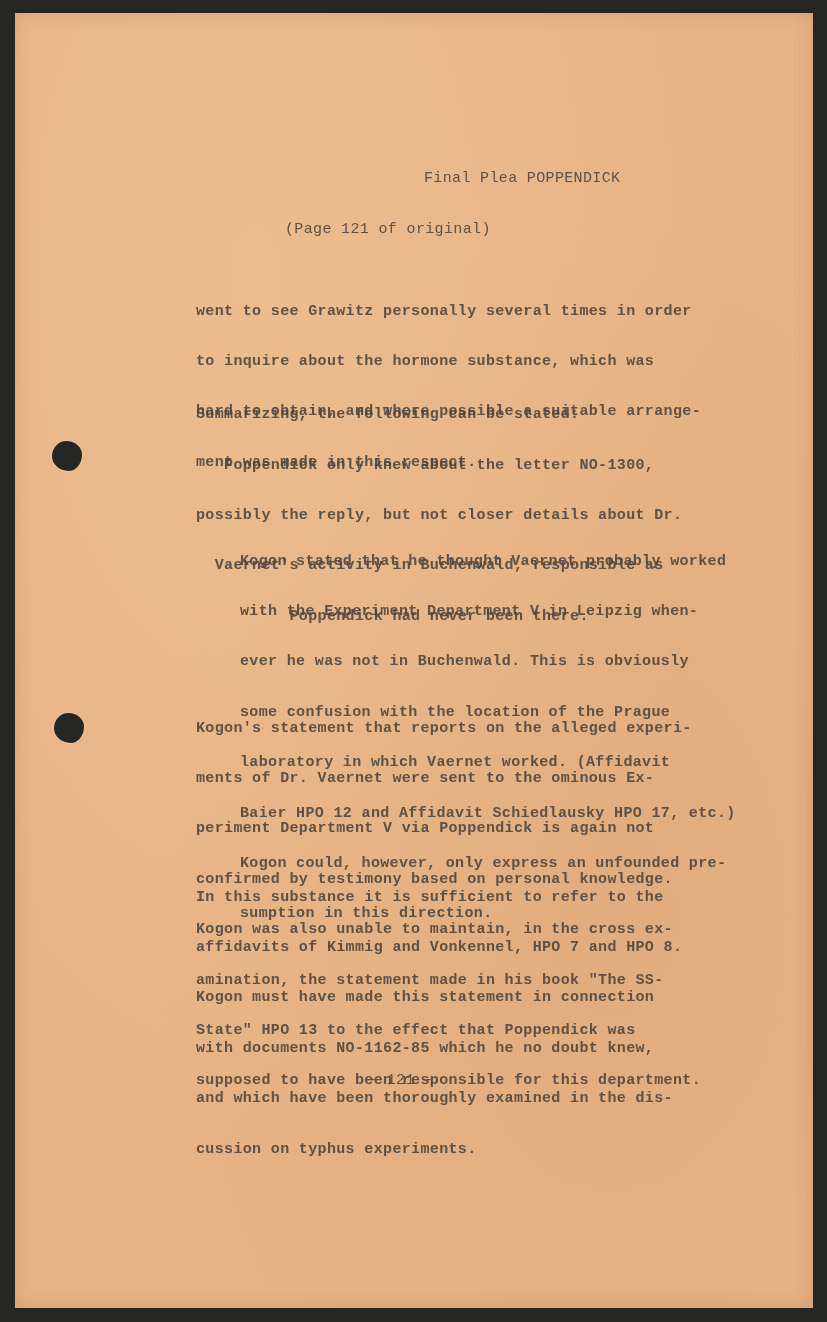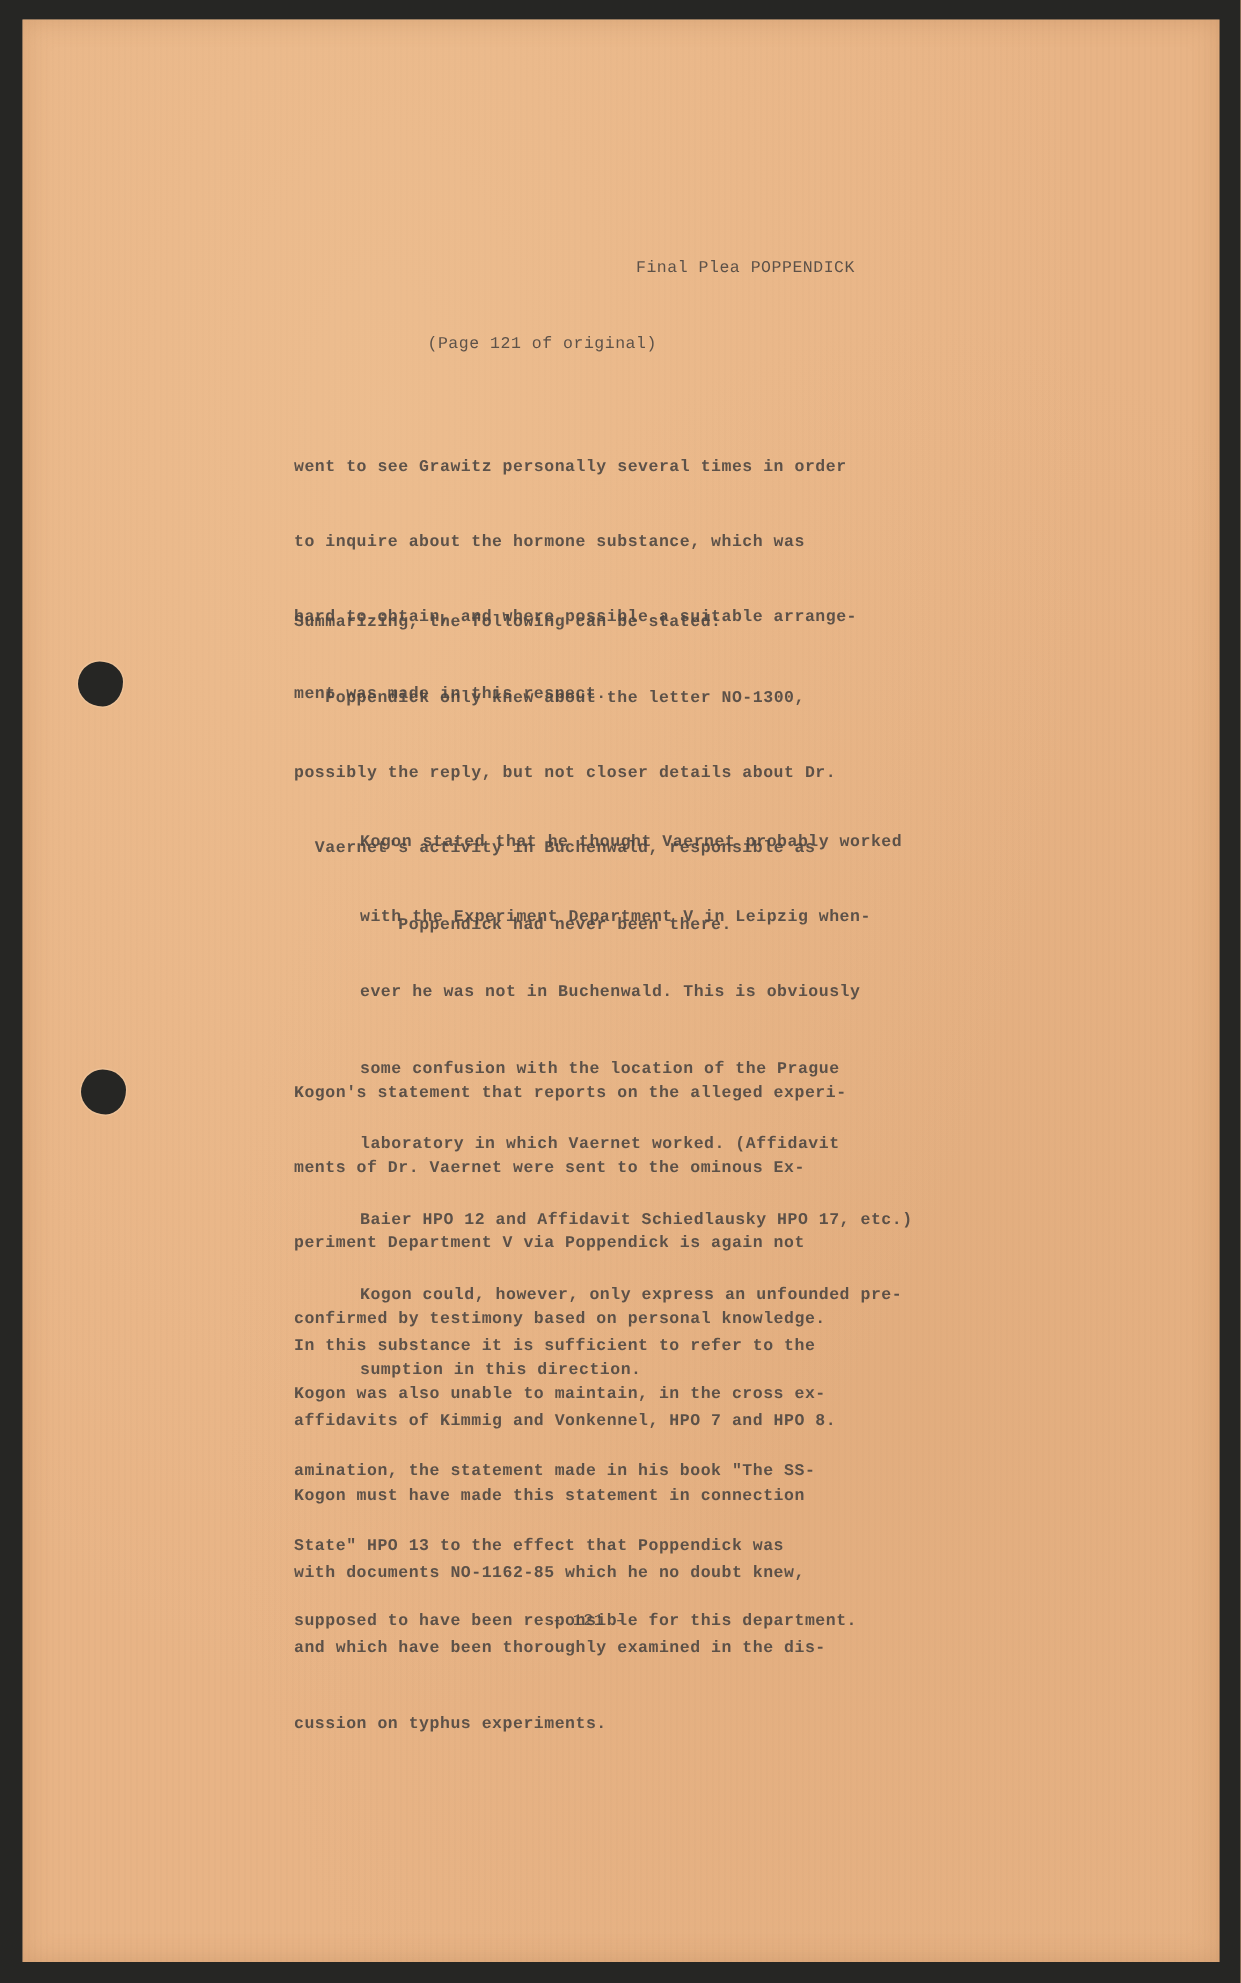--- a/index.html
+++ b/index.html
@@ -34,21 +34,21 @@
     background: #262624;
     border-radius: 48% 52% 45% 55% / 50% 45% 55% 50%;
     box-shadow: 0 0 0 1px rgba(240,200,160,0.6);
   }
   .hole-top { left: 37px; top: 428px; }
   .hole-bottom { left: 39px; top: 700px; }
 
   .typed {
     position: absolute;
     color: #4a4440;
-    font-size: 11px;
+    font-size: 15px;
     line-height: 16.8px;
     letter-spacing: 0.35px;
     white-space: pre;
     opacity: 0.88;
   }
   .header-title {
     left: 424px;
     top: 171px;
   }
   .page-ref {

